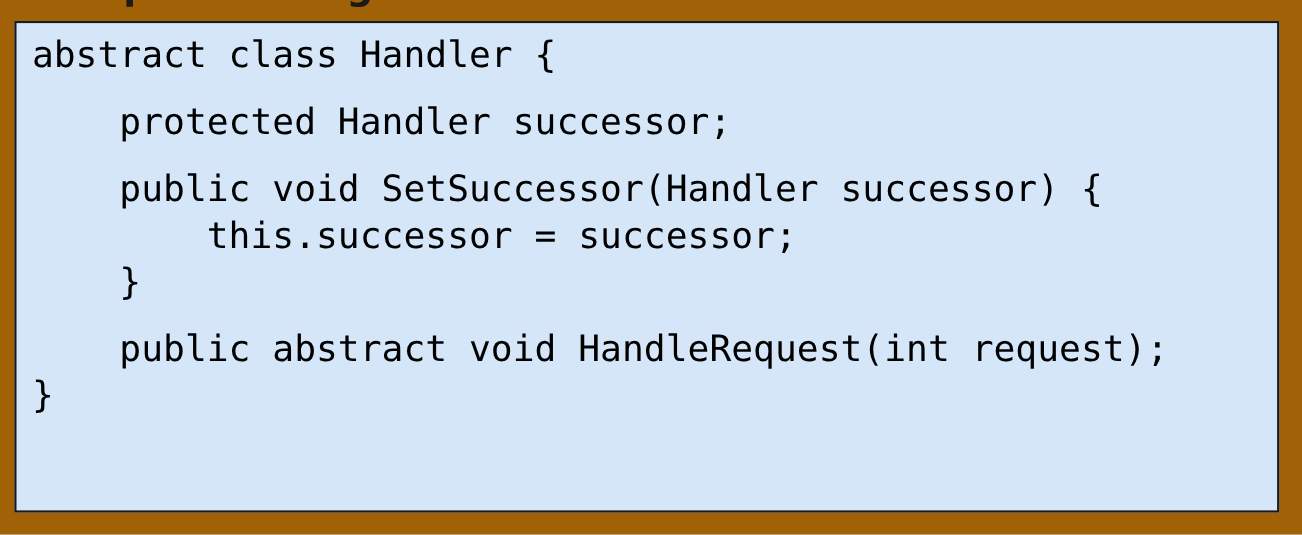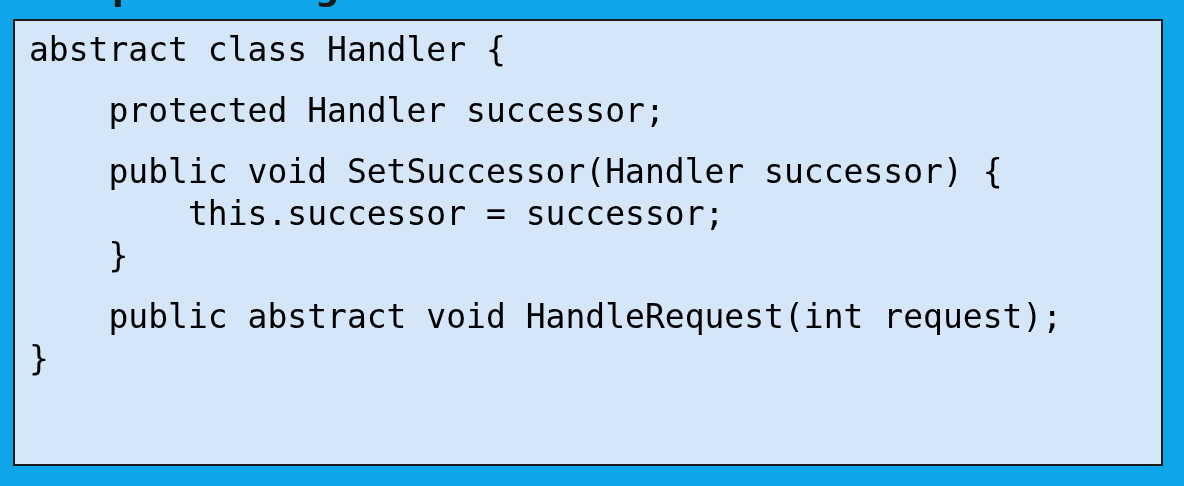--- a/index.html
+++ b/index.html
@@ -11,21 +11,21 @@
     width: 1184px;
     height: 486px;
     overflow: hidden;
     font-family: "DejaVu Sans Mono", monospace;
   }
 
   #slide {
     position: relative;
     width: 1184px;
     height: 486px;
-    background: #0ea5e9;
+    background: #a16207;
   }
 
   
   #cropped-heading {
     position: absolute;
     left: 0;
     top: -32px;
     width: 1184px;
     height: 40px;
     overflow: hidden;

